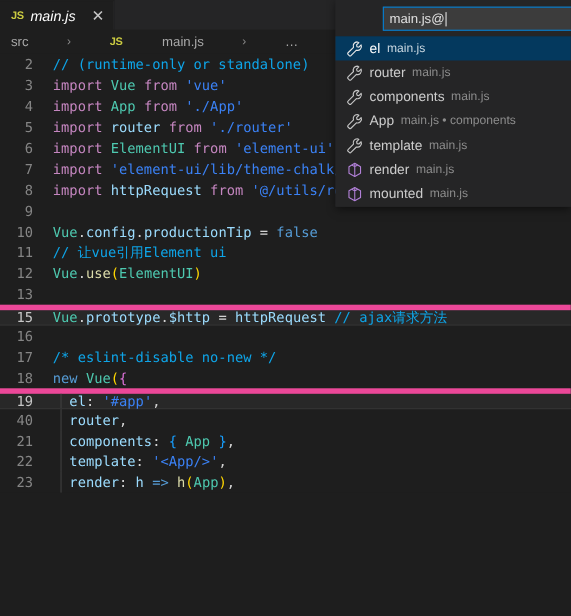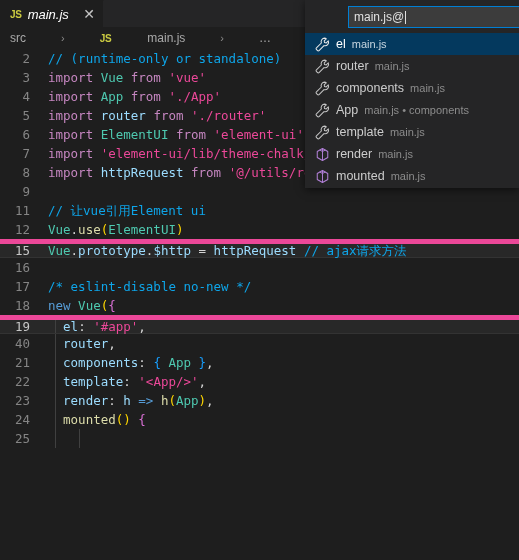--- a/index.html
+++ b/index.html
@@ -117,21 +117,21 @@
     position: absolute;
     left: 55px; top: 0; bottom: 0;
     width: 1px; background: #404040;
   }
   .guide.g2 { left: 79px; }
 
   
   .t-com  { color: #0ea5e9; }
   .t-key  { color: #c586c0; }
   .t-kw2  { color: #569cd6; }
-  .t-str  { color: #ec4899; }
+  .t-str  { color: #3b82f6; }
   .t-var  { color: #9cdcfe; }
   .t-cls  { color: #4ec9b0; }
   .t-fn   { color: #dcdcaa; }
   .t-op   { color: #d4d4d4; }
   .t-punc { color: #d4d4d4; }
   .t-brk1 { color: #ffd700; }
   .t-brk2 { color: #da70d6; }
   .t-brk3 { color: #179fff; }
 
   
@@ -250,31 +250,39 @@
       <div class="line">
         <span class="ln">8</span>
         <span class="code"><span class="t-key">import</span> <span class="t-var">httpRequest</span> <span class="t-key">from</span> <span class="t-str">'@/utils/request'</span></span>
       </div>
 
       <div class="line">
         <span class="ln">9</span>
         <span class="code"></span>
       </div>
 
+      <div class="line">
+        <span class="ln">10</span>
+        <span class="code"><span class="t-cls">Vue</span><span class="t-punc">.</span><span class="t-var">config</span><span class="t-punc">.</span><span class="t-var">productionTip</span> <span class="t-op">=</span> <span class="t-kw2">false</span></span>
+      </div>
 
       <div class="line">
         <span class="ln">11</span>
         <span class="code"><span class="t-com">// 让vue引用Element ui</span></span>
       </div>
 
       <div class="line">
         <span class="ln">12</span>
         <span class="code"><span class="t-cls">Vue</span><span class="t-punc">.</span><span class="t-fn">use</span><span class="t-brk1">(</span><span class="t-cls">ElementUI</span><span class="t-brk1">)</span></span>
       </div>
 
+      <div class="line">
+        <span class="ln">13</span>
+        <span class="code"></span>
+      </div>
 
 
       <div class="line current">
         <span class="ln">15</span>
         <span class="code"><span class="t-cls">Vue</span><span class="t-punc">.</span><span class="t-var">prototype</span><span class="t-punc">.</span><span class="t-var">$http</span> <span class="t-op">=</span> <span class="t-var">httpRequest</span> <span class="t-com">// ajax请求方法</span></span>
       </div>
 
       <div class="line">
         <span class="ln">16</span>
         <span class="code"></span>

